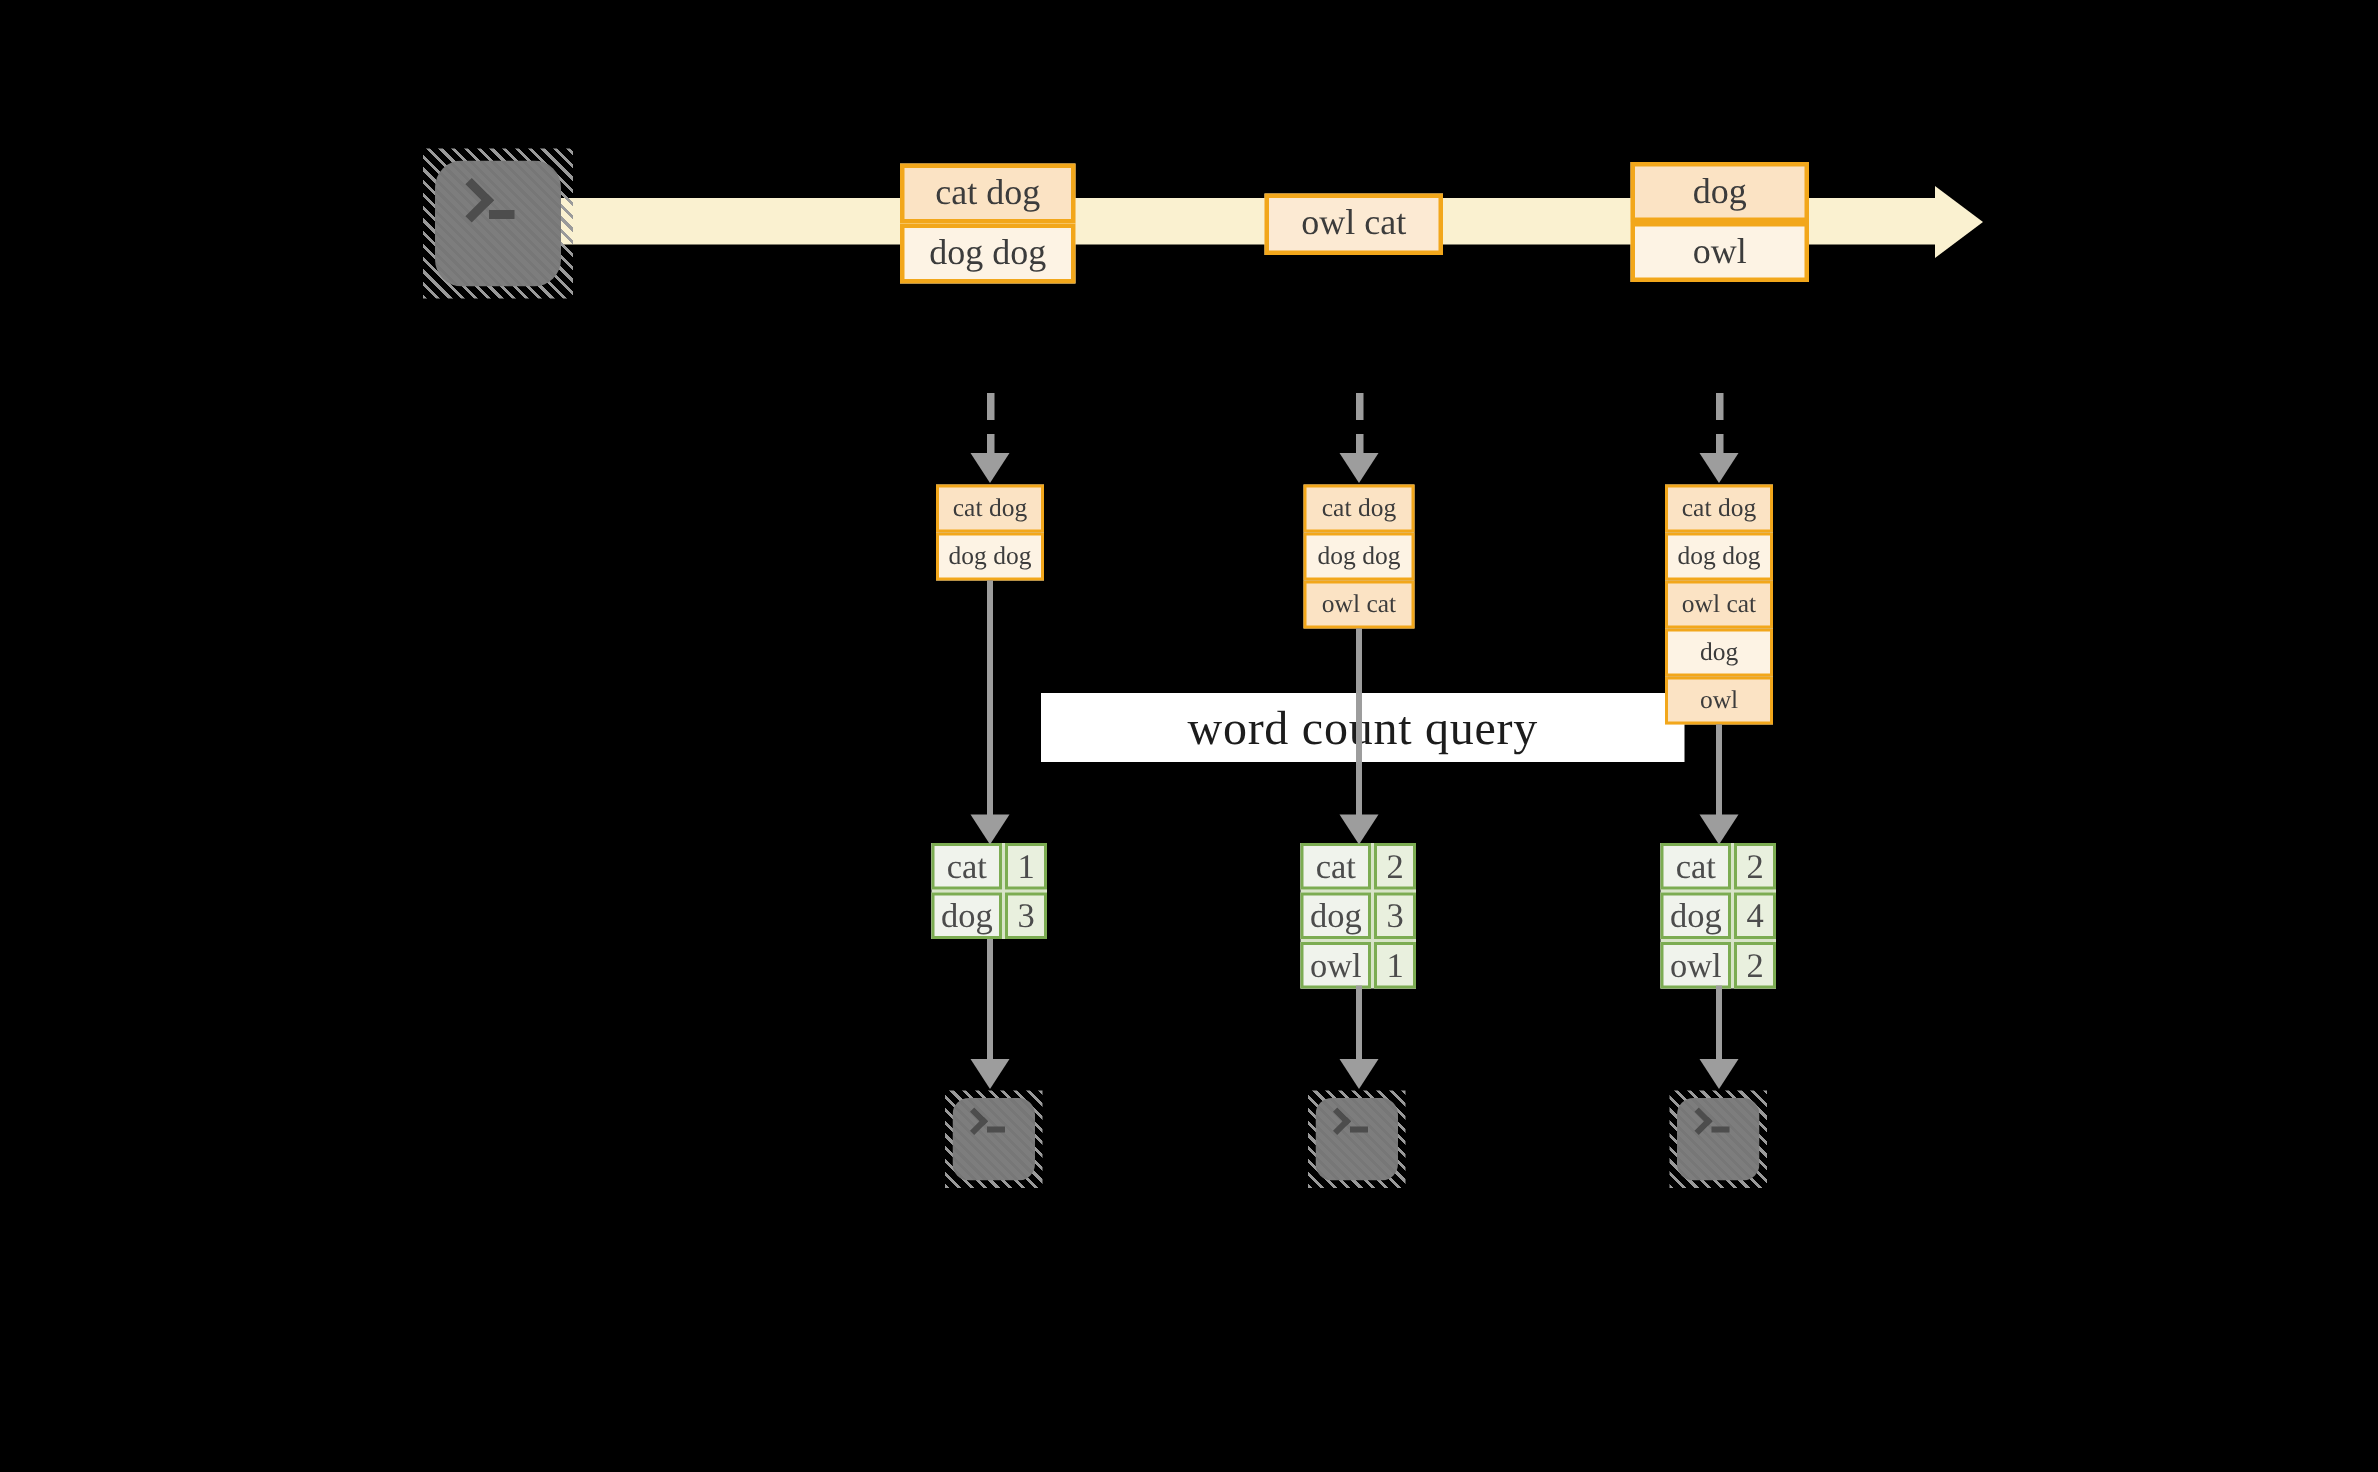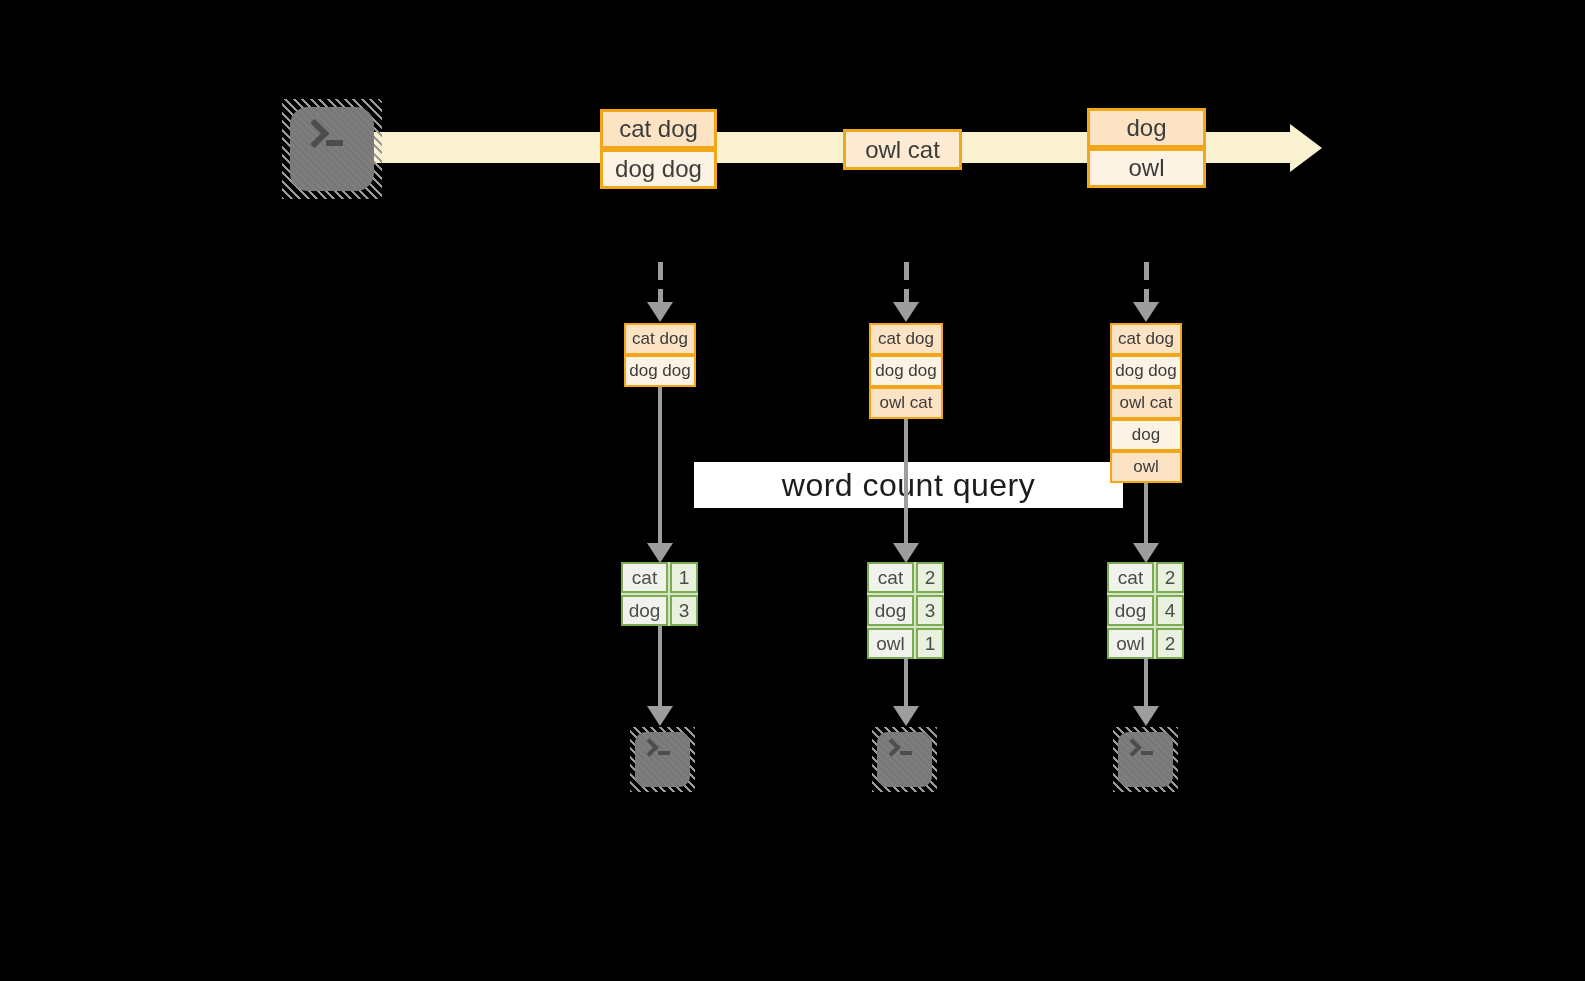--- a/index.html
+++ b/index.html
@@ -1,18 +1,18 @@
 <!DOCTYPE html>
 <html style="--background: #000000; --stream-fill: #faf1d0; --orange-border: #f2a71b; --peach-fill: #fbe3c4; --cream-fill: #fdf3e4; --mid-fill: #fcead3; --green-border: #7cac52; --word-fill: #f0f3ec; --num-fill: #e9f0de; --table-gap: #d8e4c8; --arrow-gray: #9d9d9d; --terminal-fill: #7d7d7d; --hatch-gray: #9a9a9a; --glyph-gray: #4d4d4d; --text-dark: #3c3c3c; --count-text: #4c4c4c; --label-bg: #ffffff; --label-text: #1c1c1c;"><head>
 <meta charset="utf-8">
 <style>
   html,body{margin:0;padding:0;background:var(--background,#000);}
   .canvas{
     position:relative;width:1585px;height:892px;background:var(--background,#000);
-    font-family:Liberation Sans, sans-serif;overflow:hidden;
+    font-family:Liberation Serif, serif;overflow:hidden;
   }
   .abs{position:absolute;box-sizing:border-box;}
 
   
   .stream-band{left:370px;top:132px;width:920px;height:31px;background:var(--stream-fill);z-index:0;}
   .stream-head{left:1290px;top:124px;width:0;height:0;z-index:0;
     border-top:24px solid transparent;border-bottom:24px solid transparent;
     border-left:32px solid var(--stream-fill);}
 
   
@@ -59,21 +59,21 @@
   
   .query-band{left:694px;top:462px;width:429px;height:46px;background:var(--label-bg);
     z-index:1;display:flex;align-items:center;justify-content:center;
     font-size:32px;font-weight:400;color:var(--label-text);letter-spacing:0.5px;}
 
   
   .gtable{top:562px;display:grid;grid-template-columns:47px 28px;gap:2px;
     background:var(--table-gap);z-index:2;}
   .gcell{box-sizing:border-box;height:31px;border:2px solid var(--green-border);
     display:flex;align-items:center;justify-content:center;
-    font-size:19px;color:var(--count-text);}
+    font-size:23px;color:var(--count-text);}
   .gcell.word{background:var(--word-fill);}
   .gcell.num{background:var(--num-fill);}
 </style>
 </head>
 <body>
 
 <div class="canvas">
 
   <div class="abs stream-band"></div>
   <div class="abs stream-head"></div>

